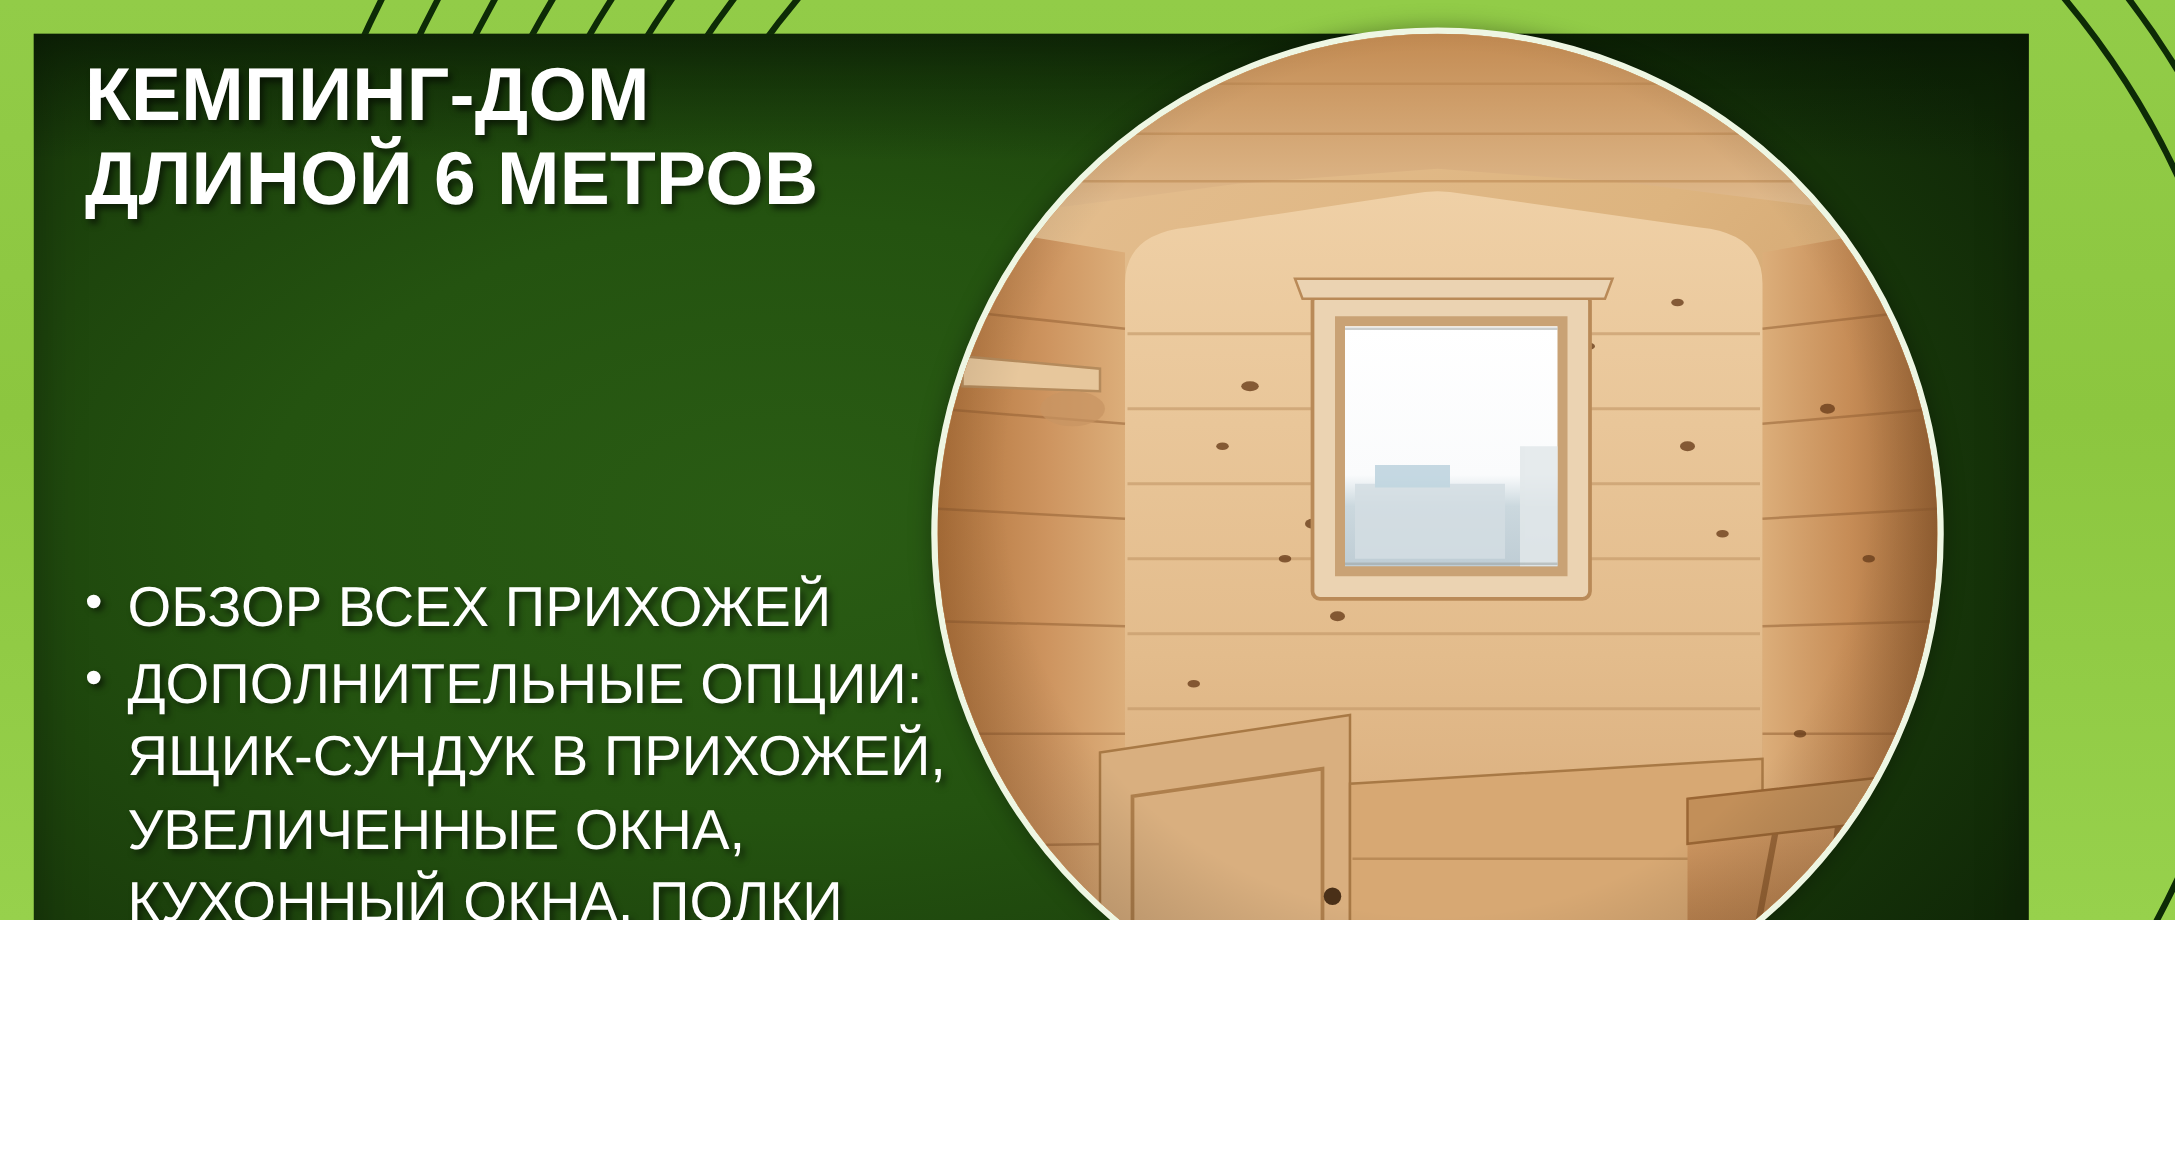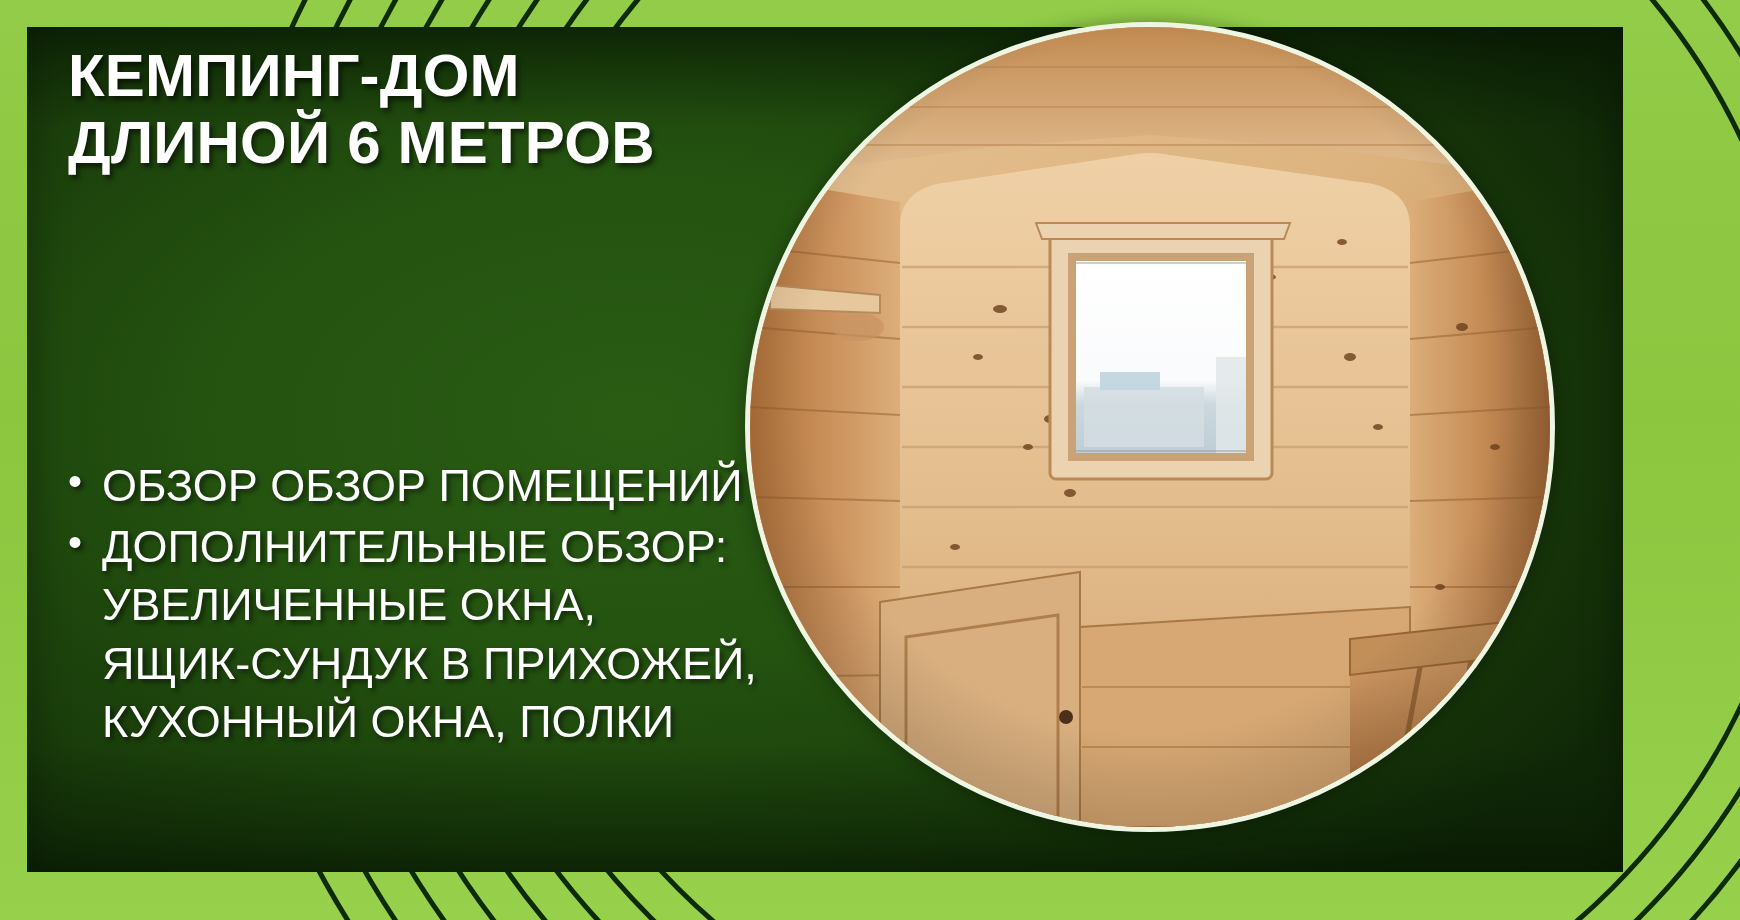--- a/index.html
+++ b/index.html
@@ -7,21 +7,21 @@
     padding: 0;
     background: #ffffff;
   }
   body {
     font-family: "Liberation Sans", sans-serif;
   }
 
   .poster {
     position: relative;
     width: 1740px;
-    height: 920px;
+    height: 736px;
     overflow: hidden;
     background: #0c4a6e;
   }
 
   
   .frame-bg {
     position: absolute;
     inset: 0;
     background: linear-gradient(180deg, #92cc48 0%, #8CC63F 45%, #97d14c 100%);
   }
@@ -292,24 +292,24 @@
   </div>
 
   <div class="text-col">
     <h1 class="title">
       <span class="title-line">КЕМПИНГ-ДОМ</span>
       <span class="title-line">ДЛИНОЙ 6 МЕТРОВ</span>
     </h1>
 
     <ul class="bullets">
       <li class="bullet">
-        <span class="lead">ОБЗОР ОБЗОР ПОМЕЩЕНИЙ</span>
+        <span class="lead">ОБЗОР ВСЕХ ПРИХОЖЕЙ</span>
       </li>
       <li class="bullet">
-        <span class="lead">ДОПОЛНИТЕЛЬНЫЕ ОБЗОР:</span>
+        <span class="lead">ДОПОЛНИТЕЛЬНЫЕ ОПЦИИ:</span>
+        <span class="sub">ЯЩИК-СУНДУК В ПРИХОЖЕЙ,</span>
         <span class="sub">УВЕЛИЧЕННЫЕ ОКНА,</span>
-        <span class="sub">ЯЩИК-СУНДУК В ПРИХОЖЕЙ,</span>
         <span class="sub">КУХОННЫЙ ОКНА, ПОЛКИ</span>
       </li>
     </ul>
   </div>
 
 </div>
 
 </body></html>

